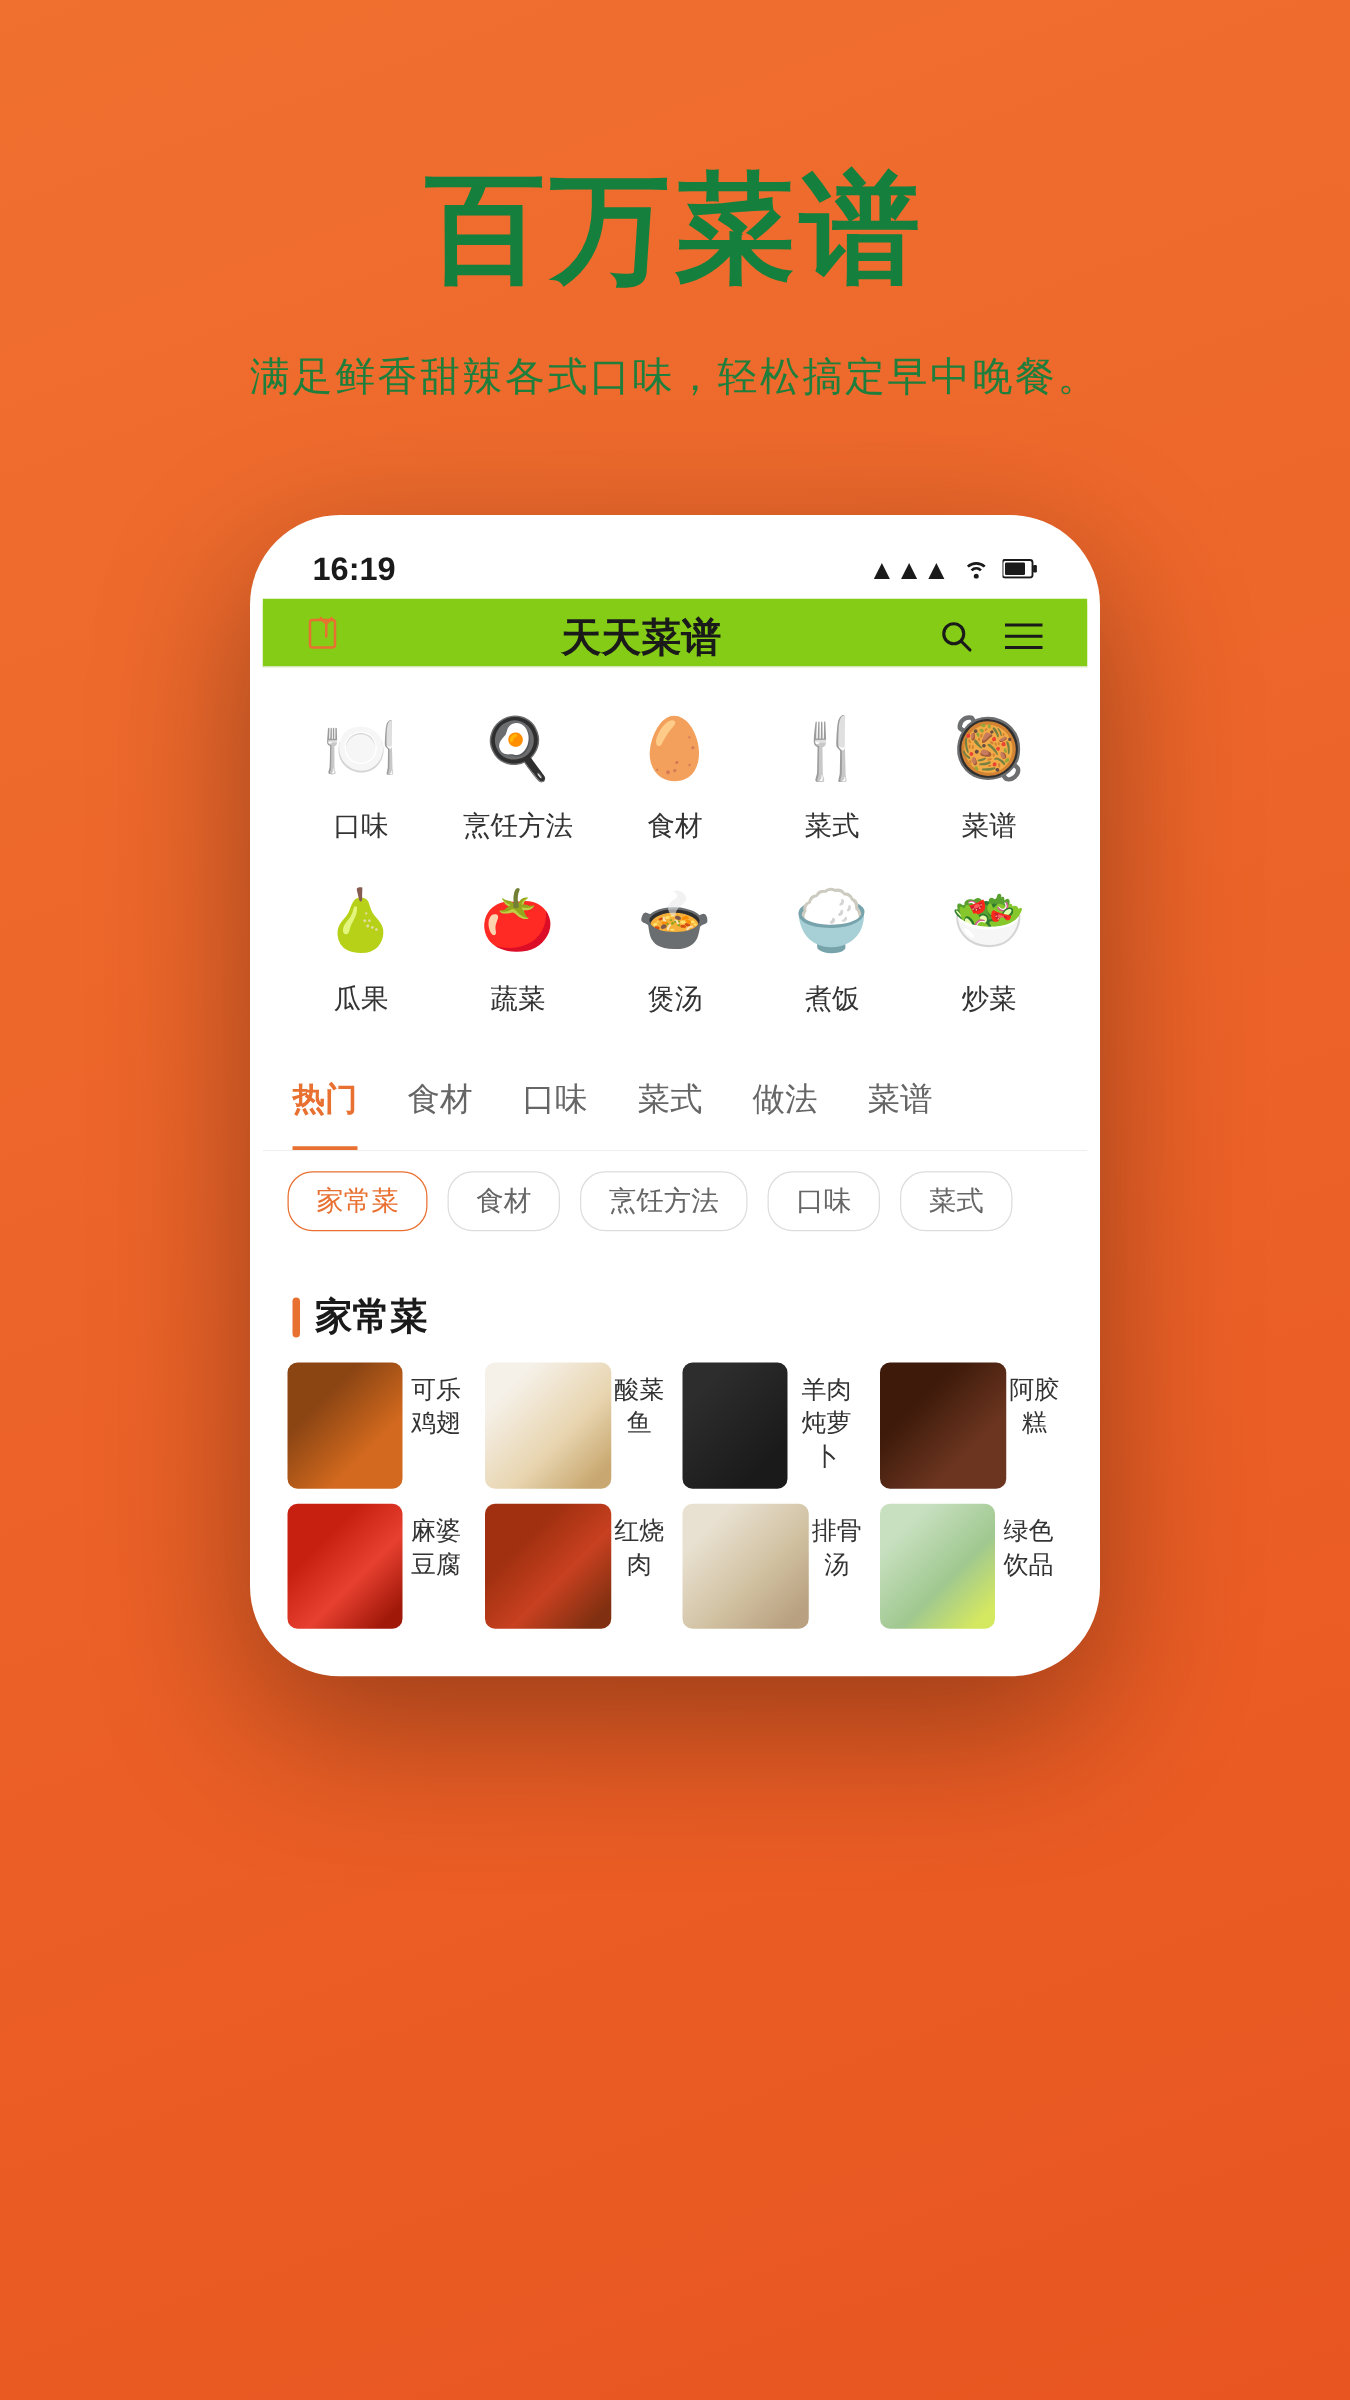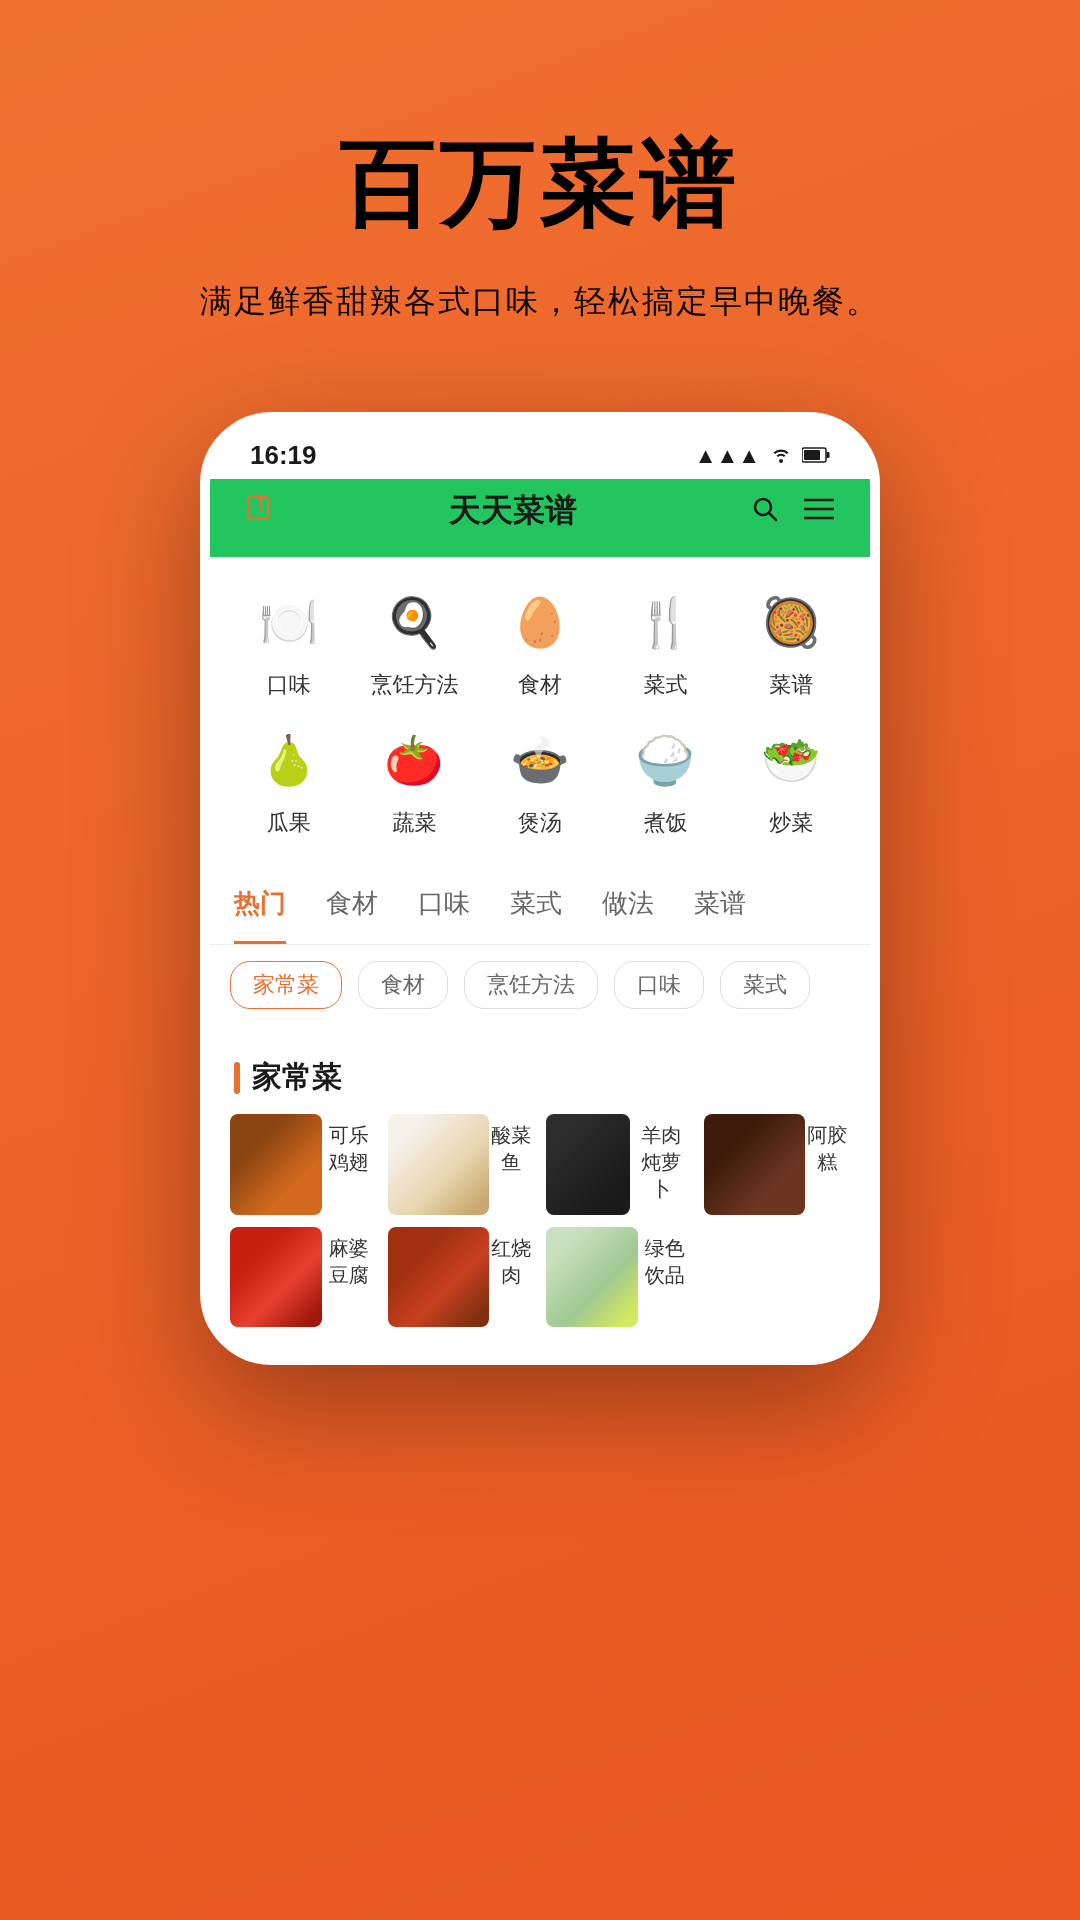--- a/index.html
+++ b/index.html
@@ -13,21 +13,21 @@
       display: flex;
       flex-direction: column;
       align-items: center;
     }
 
     
     .hero {
       width: 100%;
       padding: 120px 60px 60px;
       text-align: center;
-      color: #000000;
+      color: #15803d;
     }
     .hero-title {
       font-size: 96px;
       font-weight: 700;
       letter-spacing: 4px;
       margin-bottom: 30px;
     }
     .hero-subtitle {
       font-size: 32px;
       font-weight: 400;
@@ -69,22 +69,22 @@
     .status-icons {
       display: flex;
       gap: 10px;
       align-items: center;
       font-size: 22px;
       color: #1a1a1a;
     }
 
     
     .app-header {
-      background: #22c55e;
-      padding: 10px 36px 24px;
+      background: #84cc16;
+      padding: 10px 36px 0;
       display: flex;
       justify-content: space-between;
       align-items: center;
       border-bottom: 1px solid #f0f0f0;
     }
     .header-icon {
       font-size: 30px;
       color: #e87030;
       cursor: pointer;
     }
@@ -398,20 +398,24 @@
         <div class="recipe-row">
           <div class="recipe-card">
       <div class="recipe-img food-mapo-tofu"></div>
       <div class="recipe-name">麻婆豆腐</div>
     </div>
           <div class="recipe-card">
       <div class="recipe-img food-braised-pork"></div>
       <div class="recipe-name">红烧肉</div>
     </div>
           <div class="recipe-card">
+      <div class="recipe-img food-soup"></div>
+      <div class="recipe-name">排骨汤</div>
+    </div>
+          <div class="recipe-card">
       <div class="recipe-img food-green-drink"></div>
       <div class="recipe-name">绿色饮品</div>
     </div>
         </div>
       </div>
 
   </div>
 </div>
 
 </body></html>

